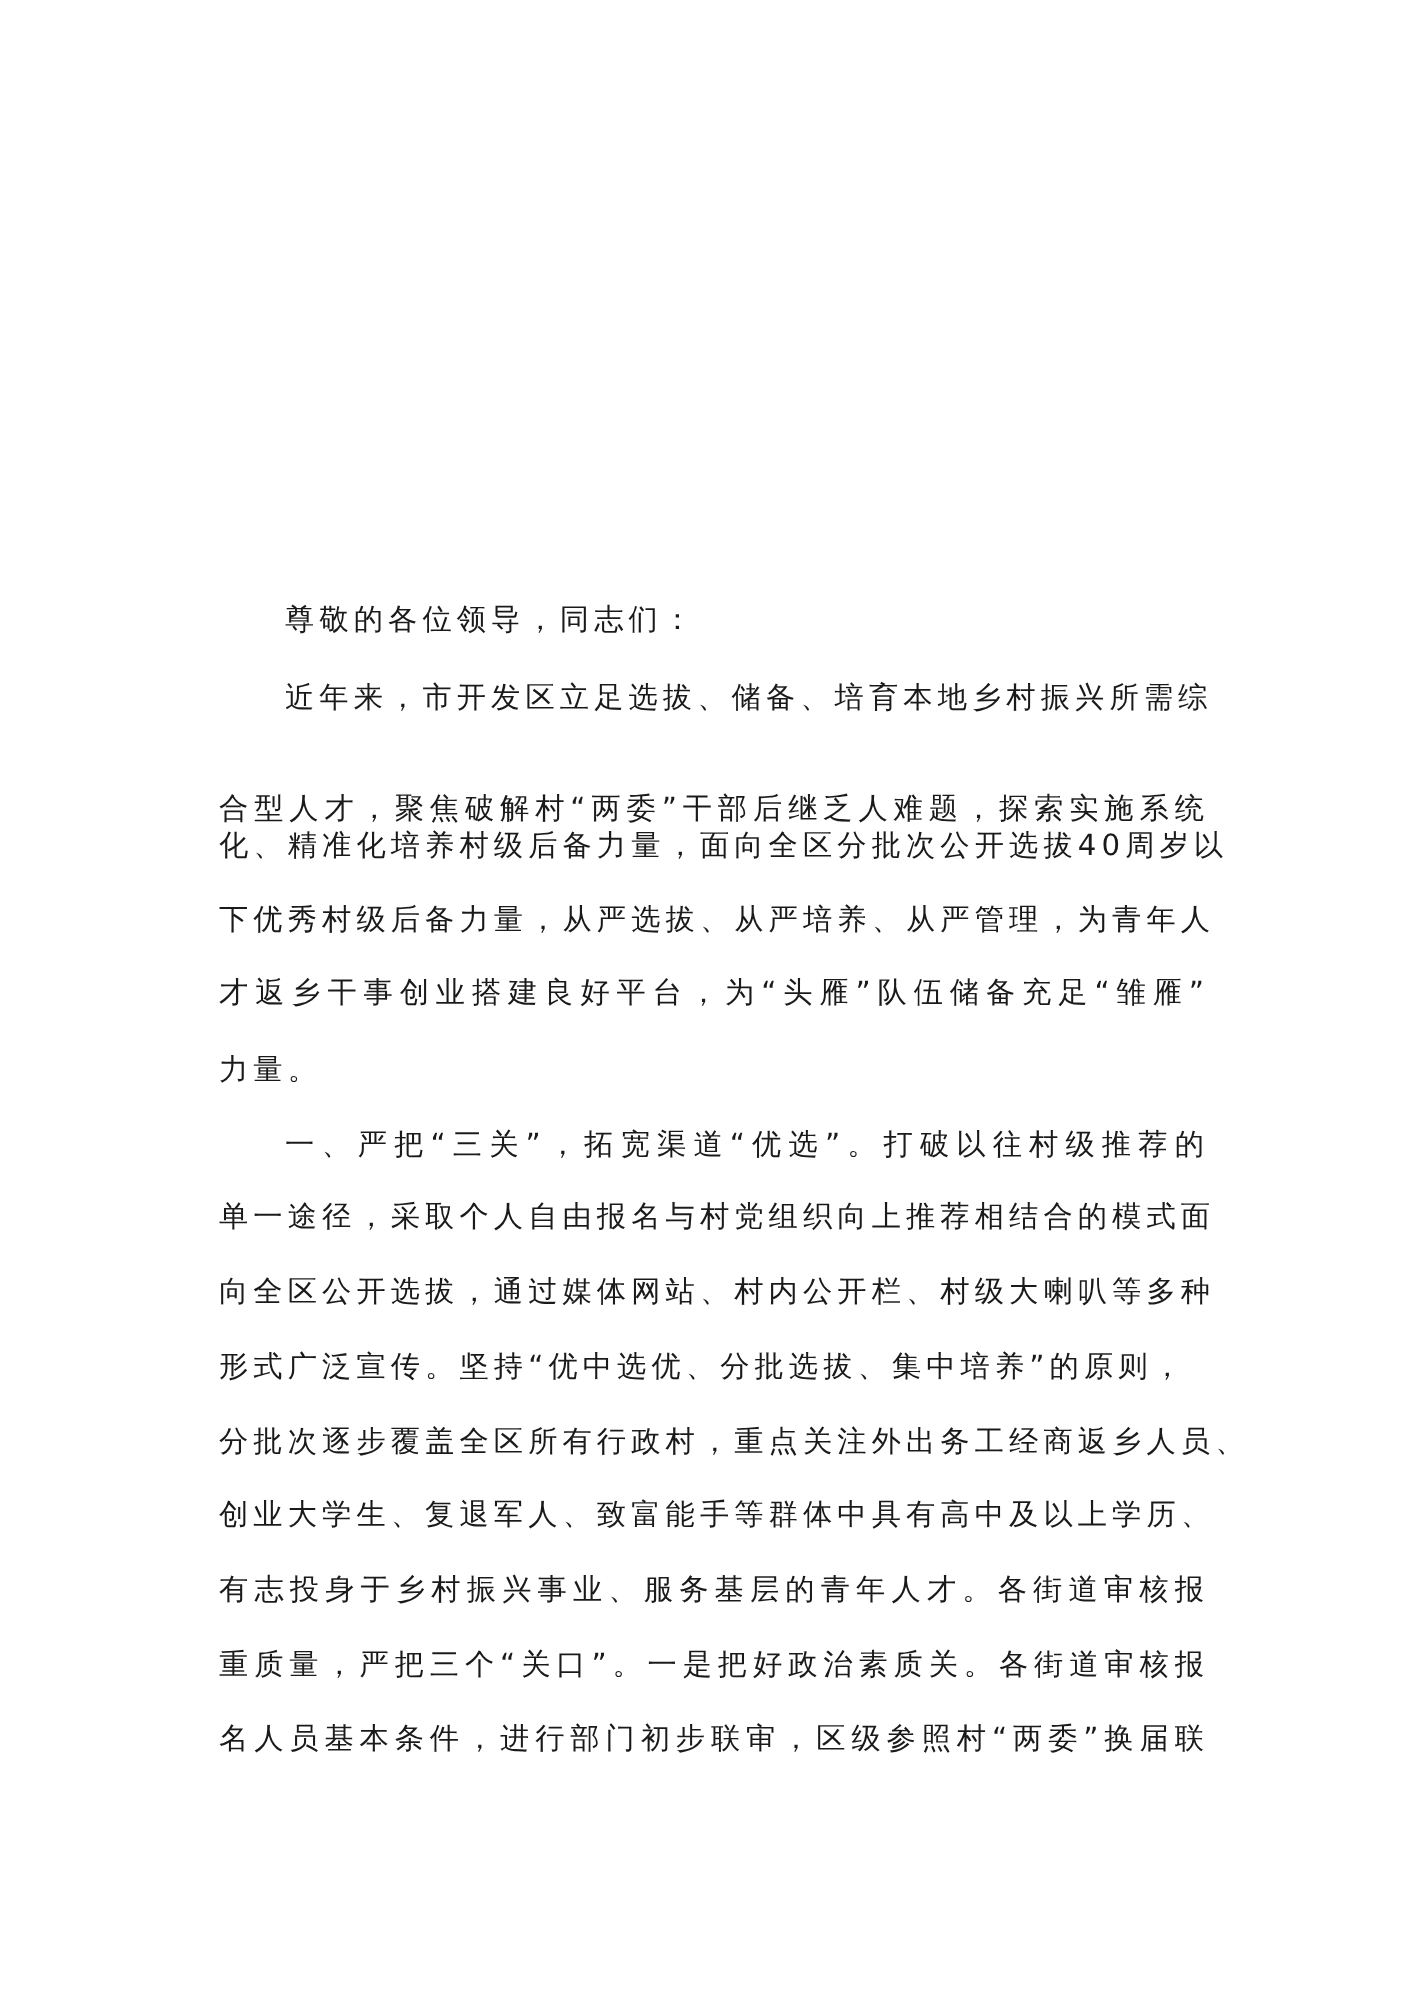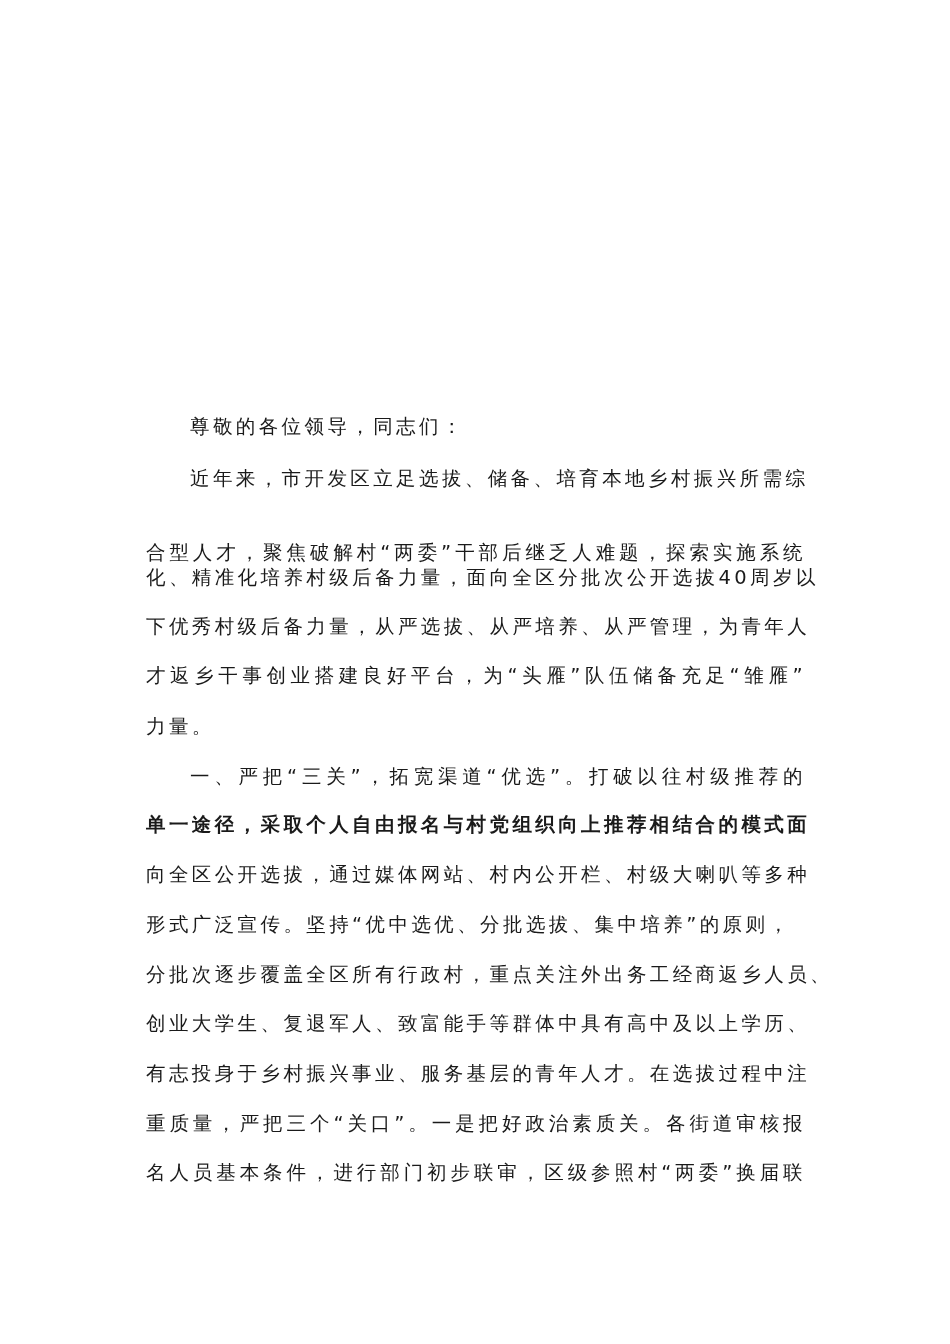--- a/index.html
+++ b/index.html
@@ -35,21 +35,20 @@
     }
     .line {
       position: absolute;
       left: 146px;
       width: 660px;
       font-size: 19.5px;
       line-height: 26px;
       letter-spacing: 3.4px;
       white-space: nowrap;
       color: #1a1a1a;
-      margin-top: 14px;
     }
     .indent { left: 190px; width: 616px; }
     .justify {
       text-align: justify;
       text-align-last: justify;
     }
   </style>
 </head>
 <body>
 
@@ -62,23 +61,23 @@
     <div class="line indent justify" style="top:452px;">近年来，市开发区立足选拔、储备、培育本地乡村振兴所需综</div>
     <div class="line justify" style="top:526px;">合型人才，聚焦破解村“两委”干部后继乏人难题，探索实施系统</div>
     <div class="line justify" style="top:551px;">化、精准化培养村级后备力量，面向全区分批次公开选拔40周岁以</div>
     <div class="line justify" style="top:600px;">下优秀村级后备力量，从严选拔、从严培养、从严管理，为青年人</div>
     <div class="line justify" style="top:649px;">才返乡干事创业搭建良好平台，为“头雁”队伍储备充足“雏雁”</div>
     <div class="line" style="top:700px;">力量。</div>
   </div>
 
   <div>
     <div class="line indent justify" style="top:750px;">一、严把“三关”，拓宽渠道“优选”。打破以往村级推荐的</div>
-    <div class="line justify" style="top:798px;font-weight:bold;">单一途径，采取个人自由报名与村党组织向上推荐相结合的模式面</div>
+    <div class="line justify" style="top:798px;">单一途径，采取个人自由报名与村党组织向上推荐相结合的模式面</div>
     <div class="line justify" style="top:848px;">向全区公开选拔，通过媒体网站、村内公开栏、村级大喇叭等多种</div>
     <div class="line" style="top:898px;">形式广泛宣传。坚持“优中选优、分批选拔、集中培养”的原则，</div>
     <div class="line justify" style="top:948px; width:680px;">分批次逐步覆盖全区所有行政村，重点关注外出务工经商返乡人员、</div>
     <div class="line" style="top:997px;">创业大学生、复退军人、致富能手等群体中具有高中及以上学历、</div>
-    <div class="line justify" style="top:1047px;">有志投身于乡村振兴事业、服务基层的青年人才。在选拔过程中注</div>
+    <div class="line justify" style="top:1047px;">有志投身于乡村振兴事业、服务基层的青年人才。各街道审核报</div>
     <div class="line justify" style="top:1097px;">重质量，严把三个“关口”。一是把好政治素质关。各街道审核报</div>
     <div class="line justify" style="top:1146px;">名人员基本条件，进行部门初步联审，区级参照村“两委”换届联</div>
   </div>
 
 </div>
 
 </body></html>

